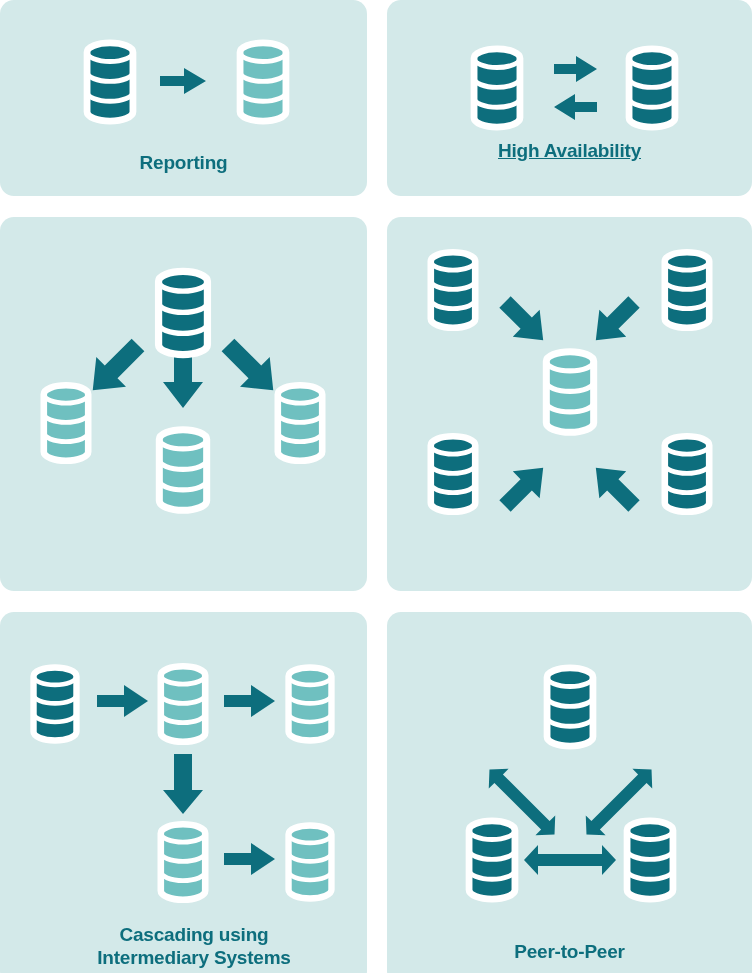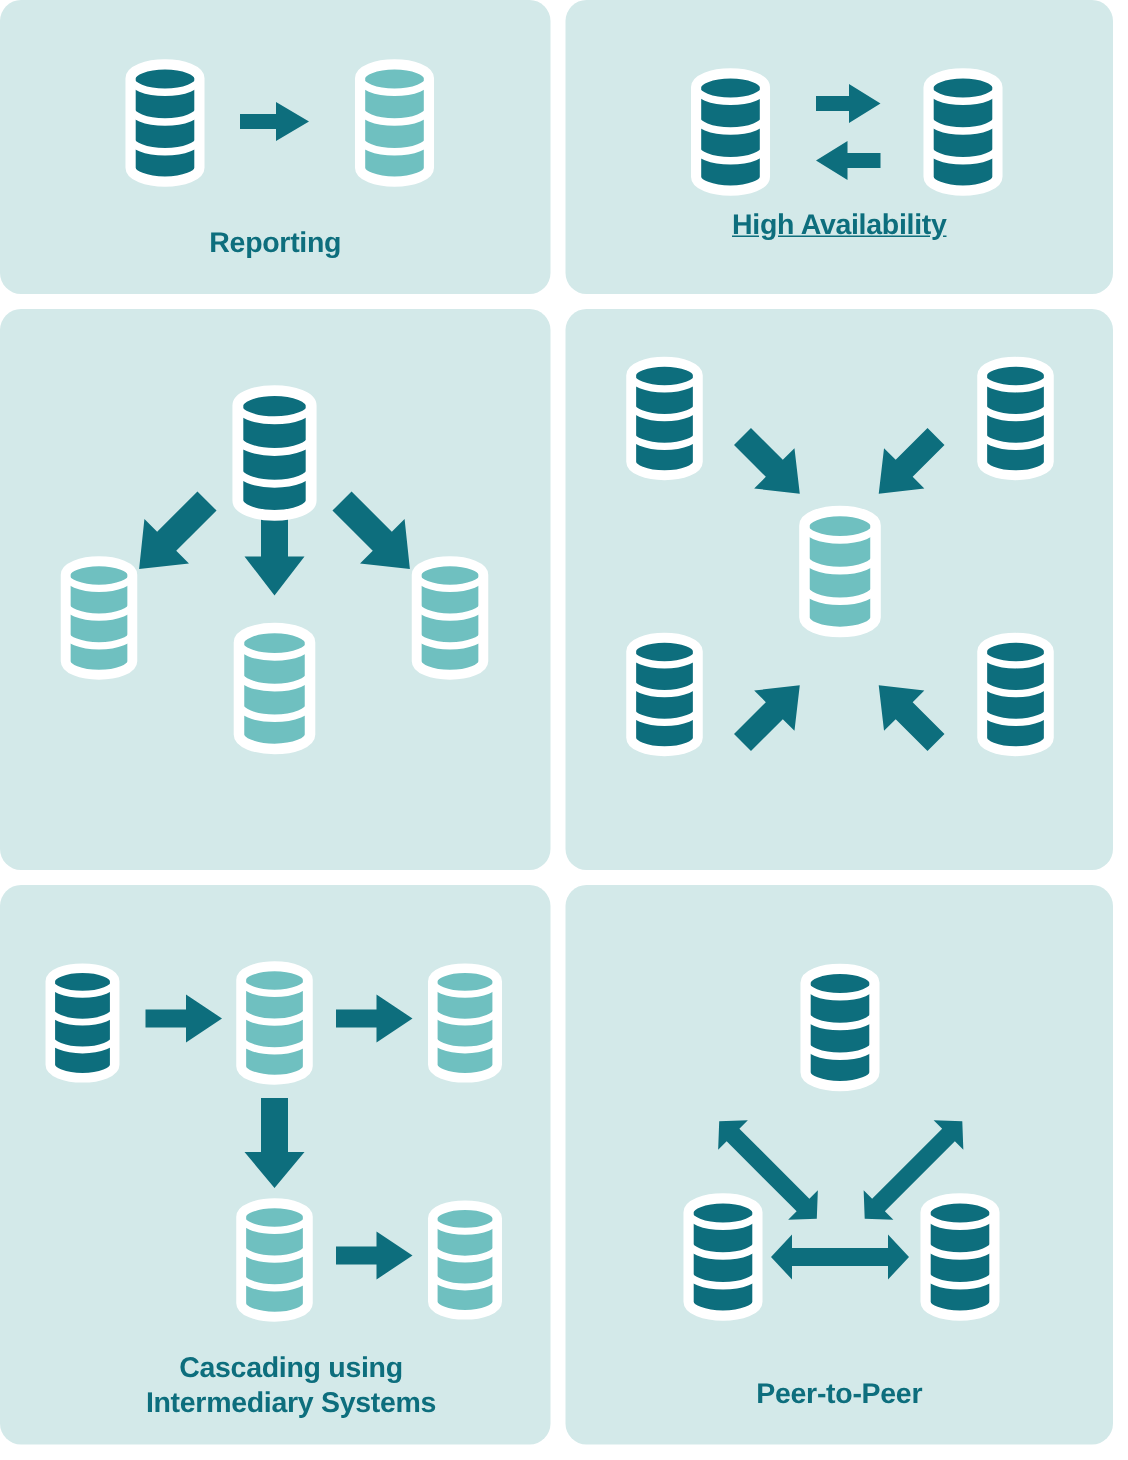--- a/index.html
+++ b/index.html
@@ -16,21 +16,20 @@
 
   #grid {
     display: grid;
     grid-template-columns: 367px 365px;
     grid-template-rows: 196px 374px 373px;
     column-gap: 20px;
     row-gap: 21px;
     width: 752px;
     height: 973px;
     box-sizing: border-box;
-    gap: 10px;
   }
 
   .panel {
     background: #d3e9e9;
     border-radius: 14px;
     position: relative;
     overflow: hidden;
   }
 
   .panel-stage {

